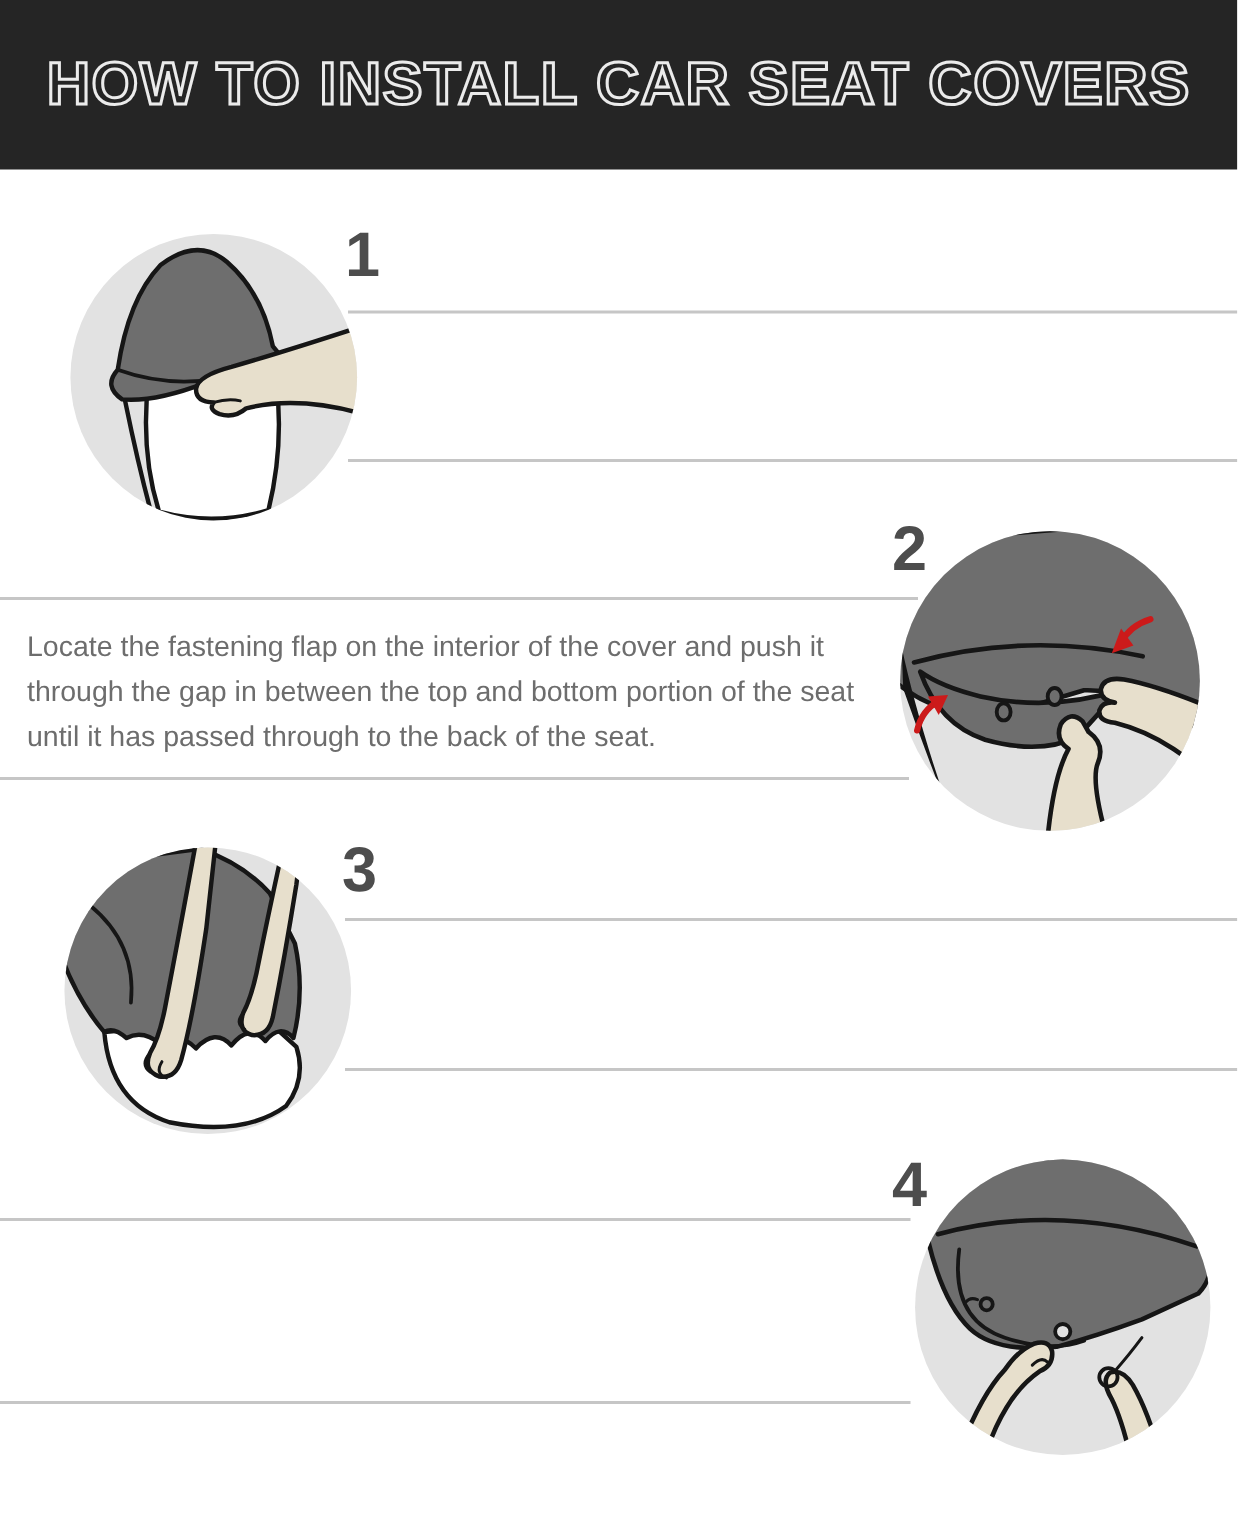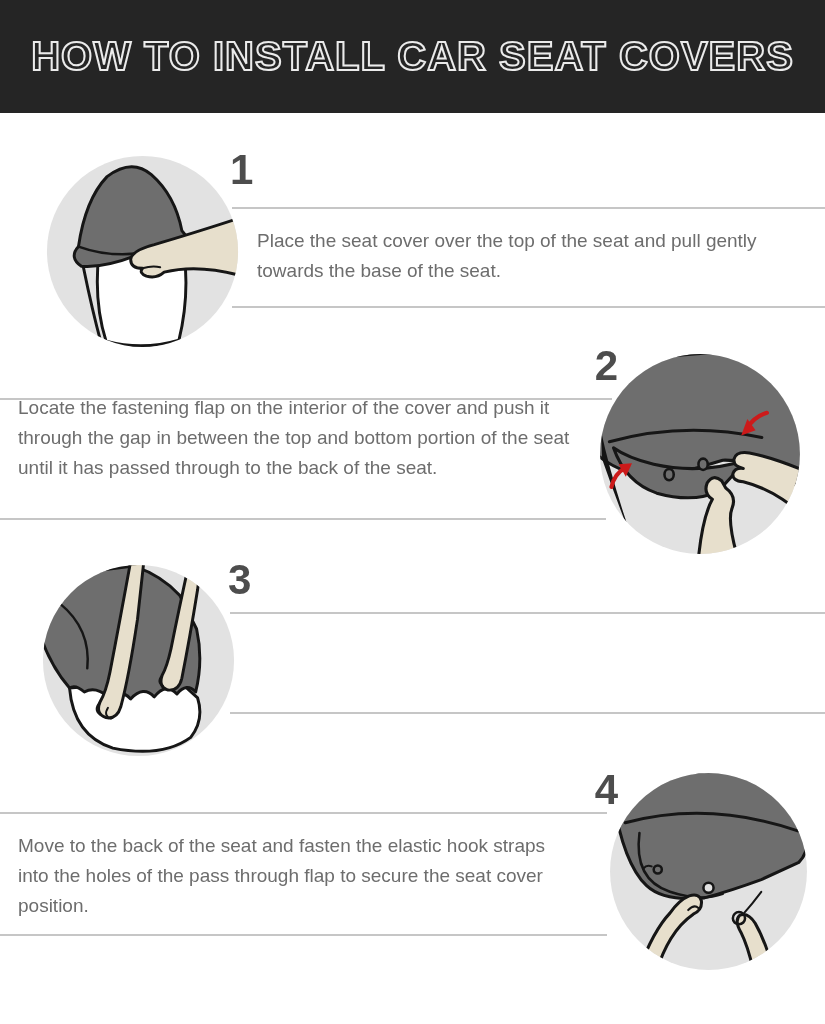--- a/index.html
+++ b/index.html
@@ -26,21 +26,21 @@
     position:absolute;margin:0;font-size:19px;line-height:30px;color:#6d6d6d;
   }
   .c1{left:44px;top:153px;width:197px;height:197px;}
   .n1{left:230px;top:146px;}
   .r1a{left:232px;top:207px;width:593px;}
   .t1{left:257px;top:226px;width:530px;}
   .r1b{left:232px;top:306px;width:593px;}
 
   .n2{left:560px;top:342px;width:58px;text-align:right;}
   .r2a{left:0;top:398px;width:612px;}
-  .t2{left:18px;top:393px;width:588px;}
+  .t2{left:18px;top:417px;width:588px;}
   .r2b{left:0;top:518px;width:606px;}
   .c2{left:597px;top:351px;width:206px;height:206px;}
 
   .c3{left:40px;top:562px;width:197px;height:197px;}
   .n3{left:228px;top:556px;}
   .r3a{left:230px;top:612px;width:595px;}
   .t3{left:255px;top:631px;width:512px;}
   .r3b{left:230px;top:712px;width:595px;}
 
   .n4{left:560px;top:766px;width:58px;text-align:right;}
@@ -71,21 +71,20 @@
         <path d="M40 116 Q49 160 58 193" fill="none"></path>
         <path d="M38 115 Q25 106 35 95 Q42 47 64 24 Q89 5 109 22 Q133 43 140 79 Q152 92 143 102 Q116 95 94 104 Q60 117 38 115 Z" fill="#6e6e6e"></path>
         <path d="M35 95 Q85 113 140 90" fill="none" stroke-width="2.5"></path>
         <path d="M205 64 Q150 82 112 93 Q89 99 88 108 Q88 117 100 117 Q96 122 104 125 Q114 128 122 121 Q158 112 205 126 Z" fill="#e7dfcc"></path>
         <path d="M100 117 Q110 114 118 116" fill="none" stroke-width="2"></path>
       </g>
     </svg>
   </div>
   <div class="num n1">1</div>
   <div class="rule r1a"></div>
-  <p class="txt t1">Place the seat cover over the top of the seat and pull gently towards the base of the seat.</p>
   <div class="rule r1b"></div>
 
   <div class="num n2">2</div>
   <div class="rule r2a"></div>
   <p class="txt t2">Locate the fastening flap on the interior of the cover and push it through the gap in between the top and bottom portion of the seat until it has passed through to the back of the seat.</p>
   <div class="rule r2b"></div>
   <div class="circle c2">
     <svg viewBox="0 0 200 200">
       <defs>
           <clipPath id="clip2">
@@ -128,21 +127,20 @@
         <path d="M124 115 q-6 7 1 11" fill="none" stroke-width="2"></path>
       </g>
     </svg>
   </div>
   <div class="num n3">3</div>
   <div class="rule r3a"></div>
   <div class="rule r3b"></div>
 
   <div class="num n4">4</div>
   <div class="rule r4a"></div>
-  <p class="txt t4">Move to the back of the seat and fasten the elastic hook straps into the holes of the pass through flap to secure the seat cover position.</p>
   <div class="rule r4b"></div>
   <div class="circle c4">
     <svg viewBox="0 0 200 200">
       <defs>
           <clipPath id="clip4">
             <circle cx="100" cy="100" r="97"></circle>
           </clipPath>
         </defs>
       <circle cx="100" cy="100" r="97" fill="#e2e2e2"></circle>
       <g clip-path="url(#clip4)" stroke="#161616" stroke-width="3" stroke-linecap="round" stroke-linejoin="round">

